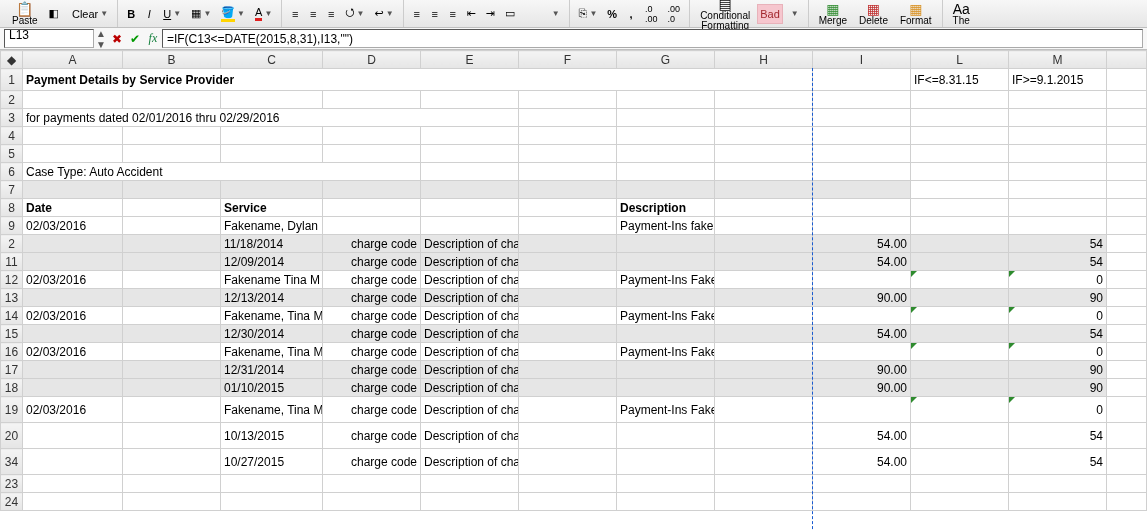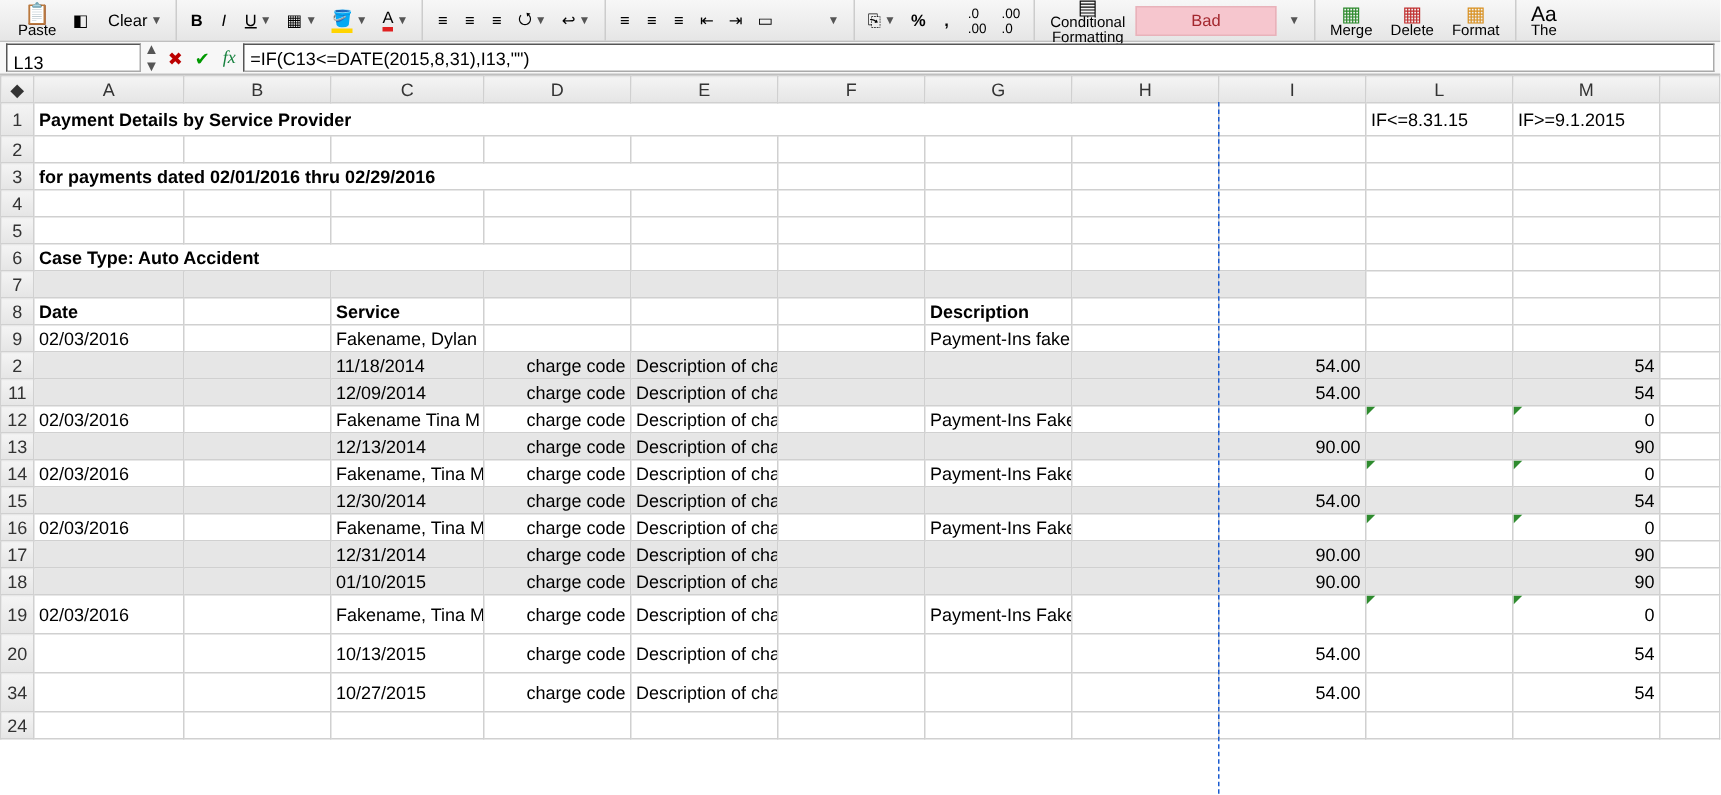--- a/index.html
+++ b/index.html
@@ -44,36 +44,36 @@
   .rbigbtn {
     display:flex; flex-direction:column; align-items:center; justify-content:center;
     padding: 0 6px; height: 28px; cursor:pointer; font-size:10px; line-height:1;
   }
   .rbigbtn span.ico { font-size:14px; }
   .chev { font-size:8px; margin-left:2px; color:#555;}
   .badbox {
     background: #f6c6ce;
     color: #a3272e;
     border: 1px solid #e8b2ba;
-    padding: 3px 36px;
+    padding: 3px 2px;
     font-size: 11px;
   }
   
   .fbarrow {
     display:flex;
     align-items:stretch;
     height: 22px;
     border-bottom: 1px solid #bfbfbf;
     background: #f7f7f7;
   }
   .namebox {
     width: 90px;
     border: 1px inset #aaa;
     background: #fff;
-    display:flex; align-items:flex-start;
+    display:flex; align-items:flex-end;
     padding: 5px 4px;
     font-size: 12px;
     margin: 1px 0 1px 4px;
   }
   .nbsep { display:flex; align-items:center; padding:0 2px; color:#555; font-size:10px;}
   .fbtn {
     width: 18px; display:flex; align-items:center; justify-content:center;
     color:#15803d; border:1px solid transparent; margin:1px 0;
     cursor:pointer;
   }
@@ -120,21 +120,21 @@
   .pagebreak {
     position:absolute;
     top: 18px; 
     left: 0;
     height: 486px;
     border-left: 1px dashed #1a5bd0;
     pointer-events:none;
   }
   
   .titlecell { font-size: 16px; font-weight: bold; }
-  .subtitle { font-weight: bold; }
+  .subtitle { font-weight: normal; }
   
   td.errmark { position: relative; }
   td.errmark::before {
     content:"";
     position:absolute; top:0; left:0;
     border-top: 6px solid #2e8b2e;
     border-right: 6px solid transparent;
   }
 </style>
 </head>
@@ -621,20 +621,35 @@
           <td>Description of charge</td>
           <td></td>
           <td></td>
           <td></td>
           <td class=" right">54.00</td>
           <td></td>
           <td class=" right">54</td>
           <td></td>
         </tr>
         <tr>
+          <th class="rowhdr">23</th>
+          <td></td>
+          <td></td>
+          <td></td>
+          <td></td>
+          <td></td>
+          <td></td>
+          <td></td>
+          <td></td>
+          <td></td>
+          <td></td>
+          <td></td>
+          <td></td>
+        </tr>
+        <tr>
           <th class="rowhdr">24</th>
           <td></td>
           <td></td>
           <td></td>
           <td></td>
           <td></td>
           <td></td>
           <td></td>
           <td></td>
           <td></td>

